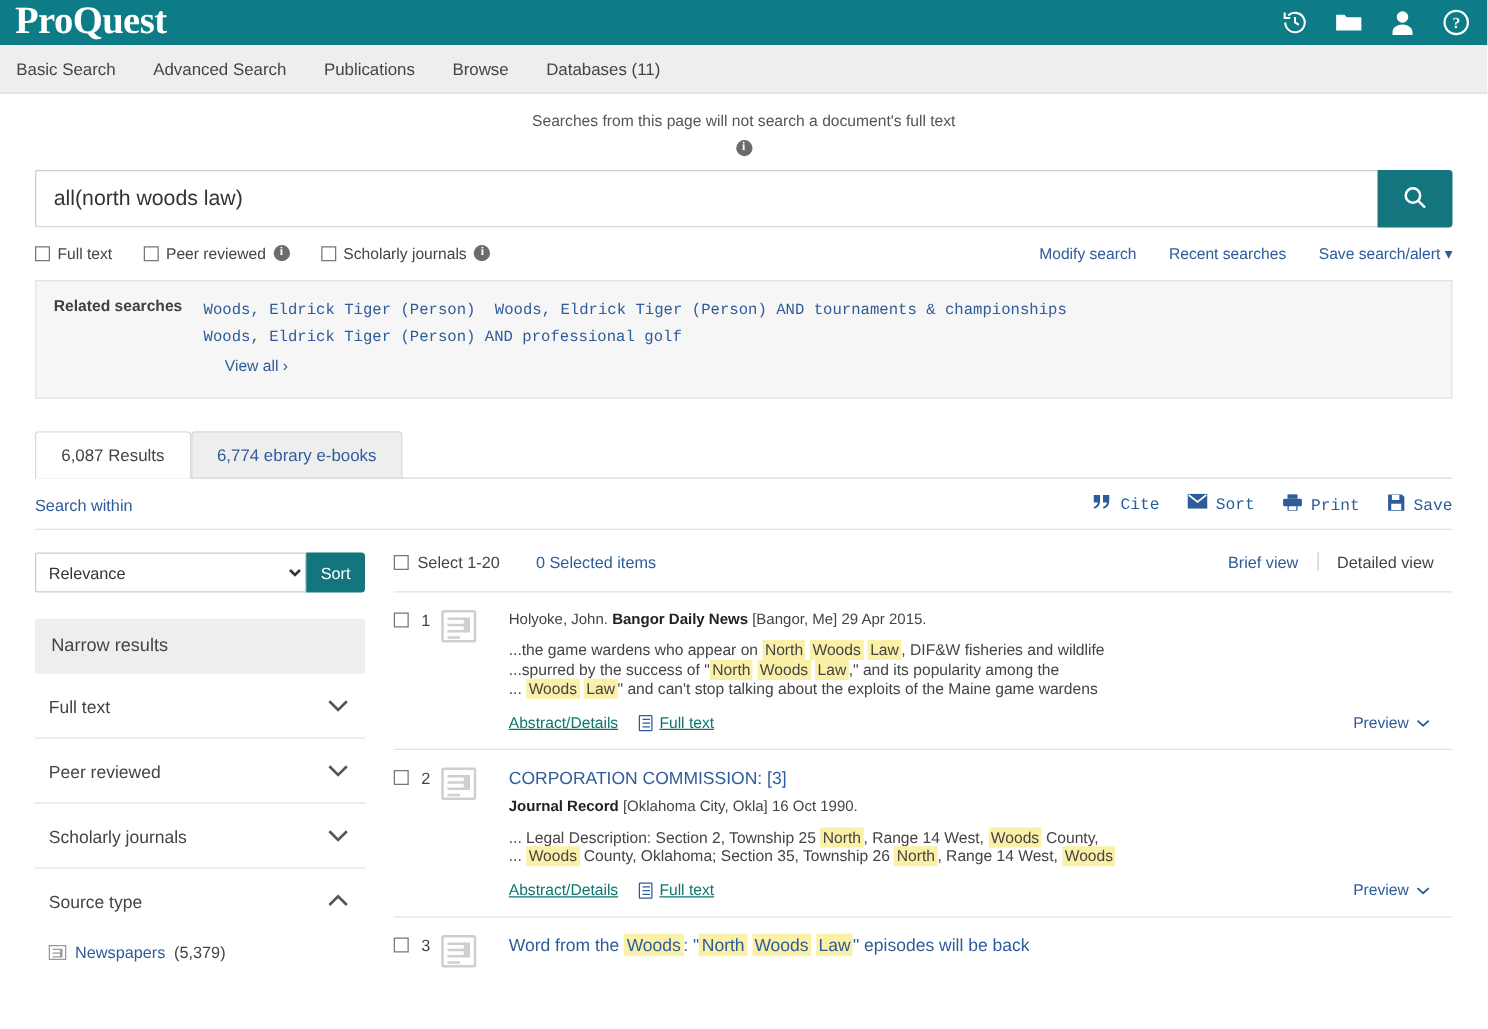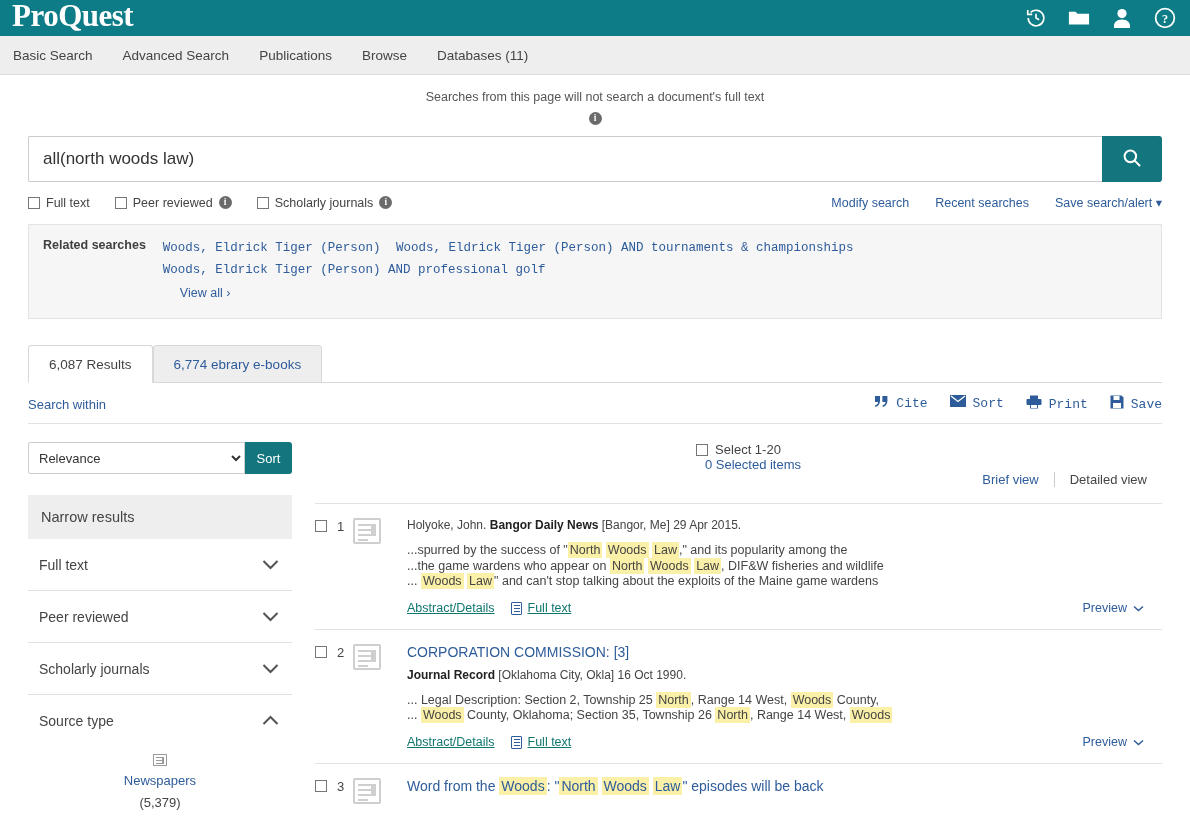--- a/index.html
+++ b/index.html
@@ -240,21 +240,21 @@
   .facet {
     display: flex; align-items: center;
     padding: 18px 13px 17px 11px;
     border-bottom: 1px solid #e2e2e2;
     cursor: pointer;
     font-size: 14px;
     color: #444444;
   }
   .facet .chev { margin-left: auto; color: #555555; }
   .facet-items { padding: 8px 11px 0 11px; }
-  .facet-item { display: flex; align-items: center; gap: 7px; font-size: 13px; margin-bottom: 9px; flex-direction: column; }
+  .facet-item { display: flex; align-items: center; gap: 7px; font-size: 13px; margin-bottom: 9px; }
   .facet-item .fval { color: #444444; }
   .facet-item .flink { color: #2e5c9a; cursor: pointer; }
   .news-icon {
     width: 14px; height: 12px;
     border: 1px solid #9a9a9a;
     background: #ffffff;
     display: inline-block;
     position: relative;
     flex: 0 0 auto;
   }
@@ -268,24 +268,23 @@
   .news-icon::after {
     content: "";
     position: absolute; right: 2px; top: 2px;
     width: 2.5px; height: 7px;
     background: #9a9a9a;
   }
 
   
   .results { flex: 1; padding-top: 18px; padding-left: 23px; }
   .results-head {
-    display: flex; align-items: center;
+    display: flex; align-items: flex-start;
     font-size: 13px;
     padding-bottom: 16px;
-    flex-direction: column;
   }
   .sel-all { display: flex; align-items: center; gap: 7px; color: #444444; cursor: pointer; }
   .sel-count { color: #2e5c9a; margin-left: 29px; cursor: pointer; }
   .view-toggle { margin-left: auto; display: flex; align-items: center; gap: 0; font-size: 13px; }
   .view-toggle .vt { padding: 0 15px; cursor: pointer; }
   .view-toggle .vt.on { color: #2e5c9a; }
   .view-toggle .vt.off { color: #444444; border-left: 1px solid #cccccc; }
 
   .result {
     display: flex;
@@ -570,22 +569,22 @@
               <i class="l1"></i>
               <i class="l2"></i>
               <i class="l3"></i>
               <i class="l4"></i>
               <i class="bx"></i>
             </div>
           </div>
           <div class="r-body">
             <div class="r-meta">Holyoke, John. <b>Bangor Daily News</b> [Bangor, Me] 29 Apr 2015.</div>
             <div class="r-snip">
+              <div>...the game wardens who appear on <span class="hl">North</span> <span class="hl">Woods</span> <span class="hl">Law</span>, DIF&amp;W fisheries and wildlife</div>
               <div>...spurred by the success of "<span class="hl">North</span> <span class="hl">Woods</span> <span class="hl">Law</span>," and its popularity among the</div>
-              <div>...the game wardens who appear on <span class="hl">North</span> <span class="hl">Woods</span> <span class="hl">Law</span>, DIF&amp;W fisheries and wildlife</div>
               <div>... <span class="hl">Woods</span> <span class="hl">Law</span>" and can't stop talking about the exploits of the Maine game wardens</div>
             </div>
             <div class="r-links">
               <span class="lk">
                 <span>Abstract/Details</span>
               </span>
               <span class="lk">
                 <span class="ft-icon"></span>
                 <span>Full text</span>
               </span>

